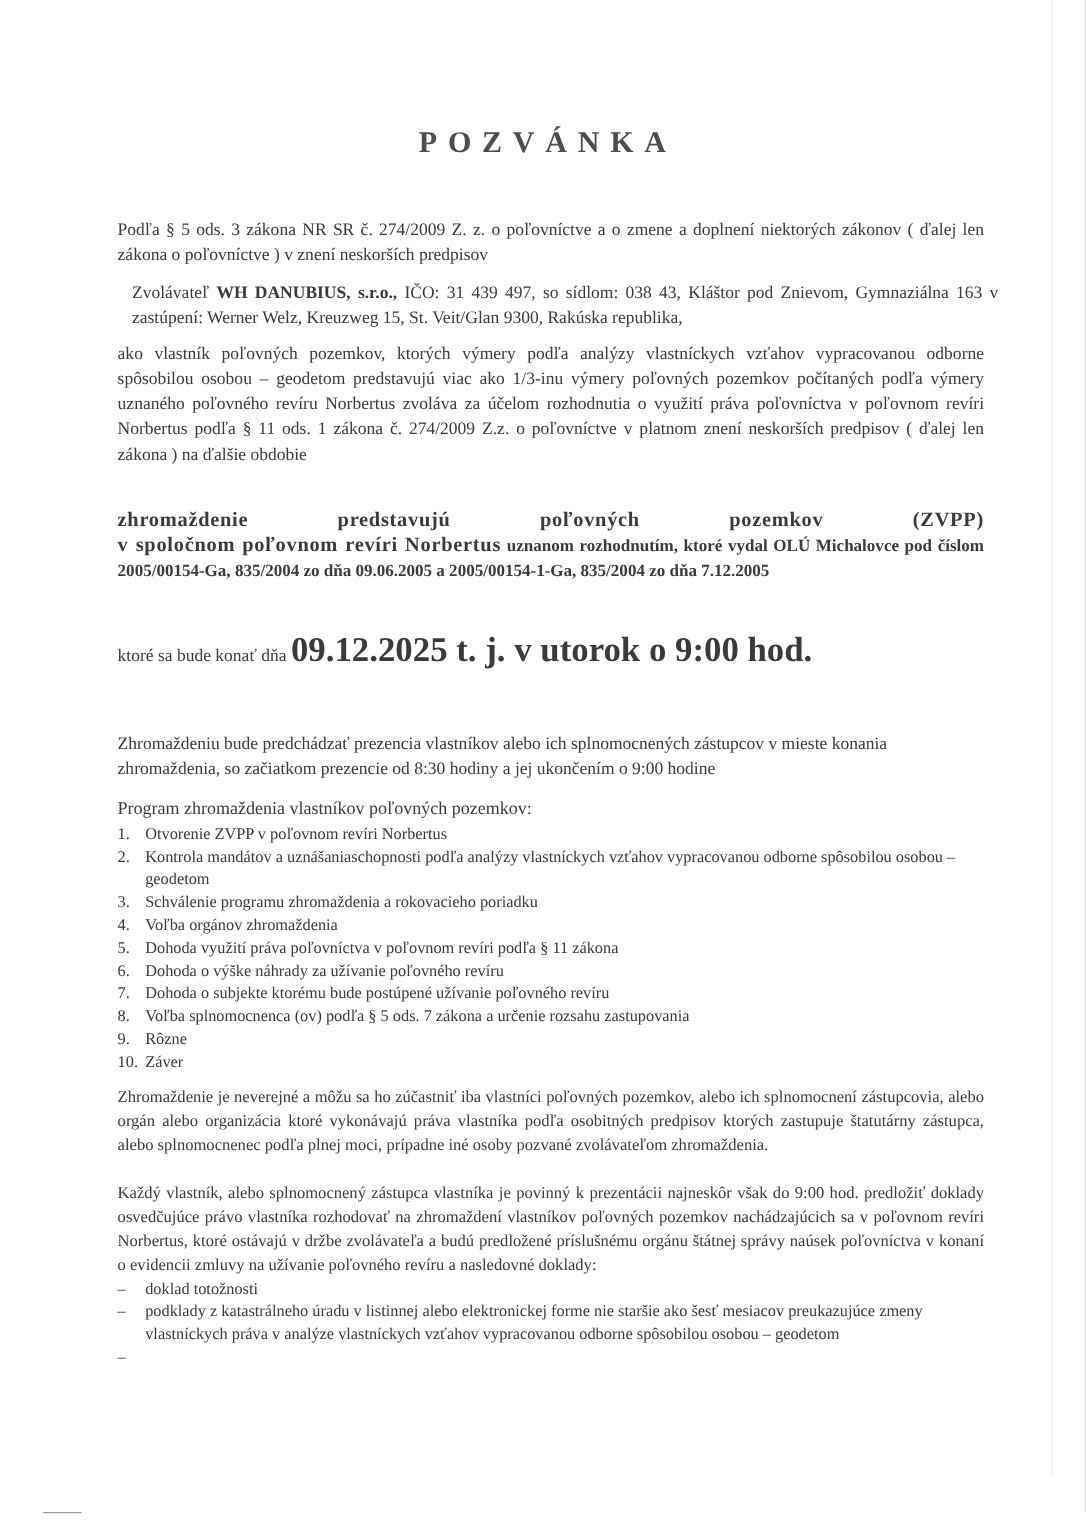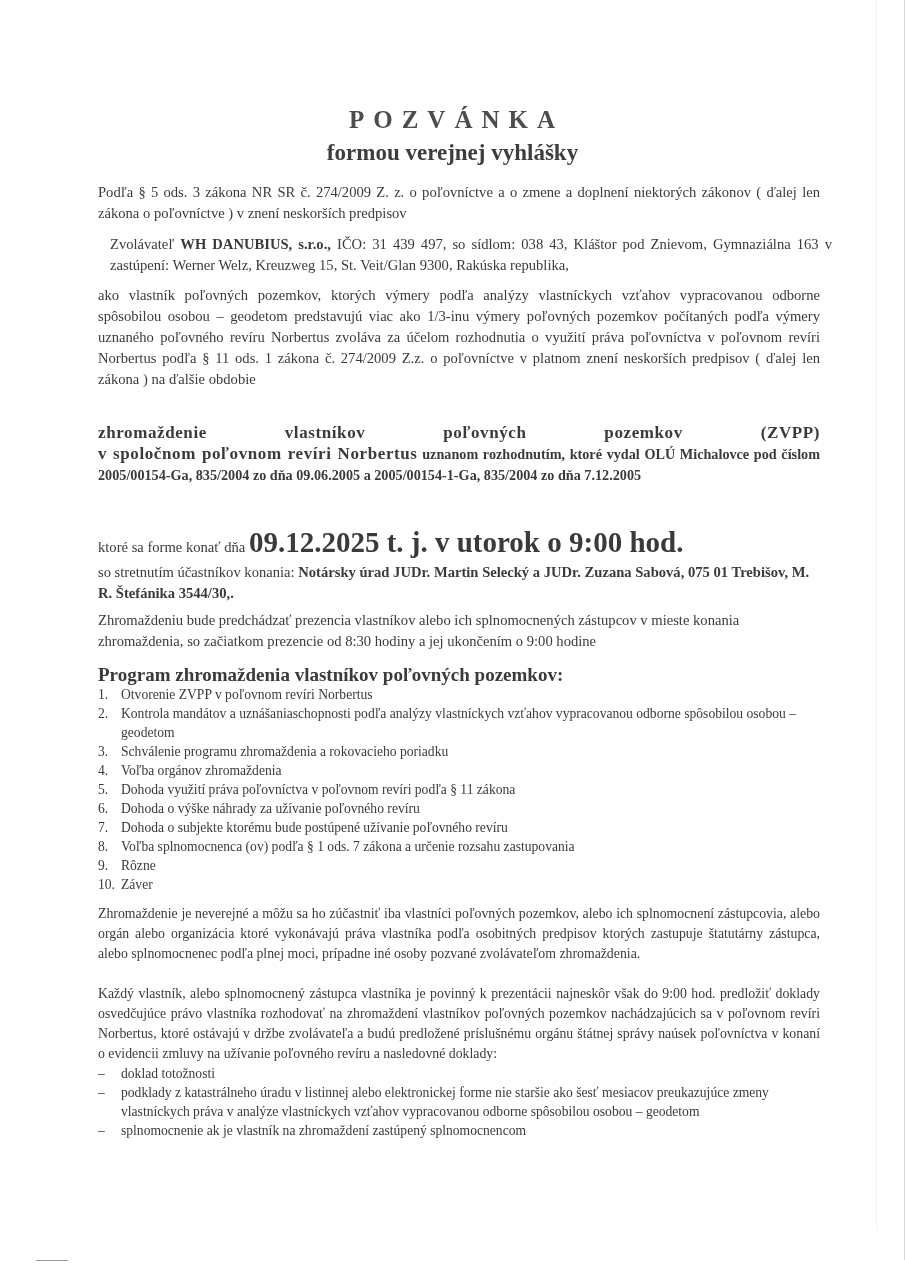--- a/index.html
+++ b/index.html
@@ -32,93 +32,89 @@
     }
     .block {
       position: absolute; left: 98px; width: 722px;
       font-size: 14.6px; line-height: 21px;
     }
     .justify { text-align: justify; }
     .b { font-weight: bold; }
     .zvpp-head { font-weight: bold; font-size: 17px; letter-spacing: 0.6px; }
     .zvpp-small { font-weight: bold; font-size: 14.2px; }
     .date-big { font-weight: bold; font-size: 29px; }
-    .prog-title { font-weight: bold; font-size: 19px; }
+    .prog-title { font-weight: normal; font-size: 15px; }
     ol.program {
       margin: 0; padding: 0; list-style: none; font-size: 13.6px; line-height: 19px;
     }
     ol.program li { position: relative; padding-left: 23px; }
     ol.program li .num { position: absolute; left: 0; top: 0; }
     ul.docs { margin: 0; padding: 0; list-style: none; font-size: 13.6px; line-height: 19px; }
     ul.docs li { position: relative; padding-left: 23px; }
     ul.docs li .dash { position: absolute; left: 0; top: 0; }
     .small-text { font-size: 13.8px; line-height: 20px; }
     .tl { text-align-last: justify; }
   </style>
 </head>
 <body>
 
 <div class="page">
   <div class="scan-edge"></div>
   <div class="scan-edge2"></div>
 
   <div class="title">POZVÁNKA</div>
-  <div class="subtitle">formou verejnej vyhlášky</div>
 
   <div class="block justify" style="top:182px;">
     <span>Podľa § 5 ods. 3 zákona NR SR č. 274/2009 Z. z. o poľovníctve a o zmene a doplnení niektorých zákonov ( ďalej len zákona o poľovníctve ) v znení neskorších predpisov</span>
   </div>
 
   <div class="block justify" style="top:234px;margin-left:12px;">
     <span>Zvolávateľ </span><span class="b">WH DANUBIUS, s.r.o.,</span><span> IČO: 31 439 497, so sídlom: 038 43, Kláštor pod Znievom, Gymnaziálna 163 v zastúpení: Werner Welz, Kreuzweg 15, St. Veit/Glan 9300, Rakúska republika,</span>
   </div>
 
   <div class="block justify" style="top:285px;">
     <span>ako vlastník poľovných pozemkov, ktorých výmery podľa analýzy vlastníckych vzťahov vypracovanou odborne spôsobilou osobou – geodetom predstavujú viac ako 1/3-inu výmery poľovných pozemkov počítaných podľa výmery uznaného poľovného revíru Norbertus zvoláva za účelom rozhodnutia o využití práva poľovníctva v poľovnom revíri Norbertus podľa § 11 ods. 1 zákona č. 274/2009 Z.z. o poľovníctve v platnom znení neskorších predpisov ( ďalej len zákona ) na ďalšie obdobie</span>
   </div>
 
   <div class="block justify" style="top:422px; line-height:21px;">
-    <span class="zvpp-head tl" style="display:block;">zhromaždenie vlastníkov poľovných pozemkov (ZVPP)</span><span class="zvpp-head">v spoločnom poľovnom revíri Norbertus</span><span class="zvpp-small"> uznanom rozhodnutím, ktoré vydal OLÚ Michalovce pod číslom 2005/00154-Ga, 835/2004 zo dňa 09.06.2005 a 2005/00154-1-Ga, 835/2004 zo dňa 7.12.2005</span>
+    <span class="zvpp-head tl" style="display:block;">zhromaždenie predstavujú poľovných pozemkov (ZVPP)</span><span class="zvpp-head">v spoločnom poľovnom revíri Norbertus</span><span class="zvpp-small"> uznanom rozhodnutím, ktoré vydal OLÚ Michalovce pod číslom 2005/00154-Ga, 835/2004 zo dňa 09.06.2005 a 2005/00154-1-Ga, 835/2004 zo dňa 7.12.2005</span>
   </div>
 
   <div class="block" style="top:528px; line-height:28px;">
-    <span>ktoré sa forme konať dňa </span><span class="date-big">09.12.2025  t. j. v utorok o 9:00 hod.</span>
+    <span>ktoré sa bude konať dňa </span><span class="date-big">09.12.2025  t. j. v utorok o 9:00 hod.</span>
   </div>
 
-  <div class="block" style="top:562px;">
-    <span>so stretnutím účastníkov konania: </span><span class="b">Notársky úrad JUDr. Martin Selecký a JUDr. Zuzana Sabová, 075 01 Trebišov, M. R. Štefánika 3544/30,.</span>
-  </div>
 
   <div class="block" style="top:610px;">
     <span>Zhromaždeniu bude predchádzať prezencia vlastníkov alebo ich splnomocnených zástupcov v mieste konania zhromaždenia, so začiatkom prezencie od 8:30 hodiny a jej ukončením o 9:00 hodine</span>
   </div>
 
   <div class="block" style="top:664px;">
     <div class="prog-title">Program zhromaždenia vlastníkov poľovných pozemkov:</div>
     <ol class="program" id="program-list">
         <li><span class="num">1.</span><span>Otvorenie ZVPP v poľovnom revíri Norbertus</span></li>
         <li><span class="num">2.</span><span>Kontrola mandátov a uznášaniaschopnosti podľa analýzy vlastníckych vzťahov vypracovanou odborne spôsobilou osobou – geodetom</span></li>
         <li><span class="num">3.</span><span>Schválenie programu zhromaždenia a rokovacieho poriadku</span></li>
         <li><span class="num">4.</span><span>Voľba orgánov zhromaždenia</span></li>
         <li><span class="num">5.</span><span>Dohoda využití práva poľovníctva v poľovnom revíri podľa § 11 zákona</span></li>
         <li><span class="num">6.</span><span>Dohoda o výške náhrady za užívanie poľovného revíru</span></li>
         <li><span class="num">7.</span><span>Dohoda o subjekte ktorému bude postúpené užívanie poľovného revíru</span></li>
-        <li><span class="num">8.</span><span>Voľba splnomocnenca (ov) podľa § 1 ods. 7 zákona a určenie rozsahu zastupovania</span></li>
+        <li><span class="num">8.</span><span>Voľba splnomocnenca (ov) podľa § 5 ods. 7 zákona a určenie rozsahu zastupovania</span></li>
         <li><span class="num">9.</span><span>Rôzne</span></li>
         <li><span class="num">10.</span><span>Záver</span></li>
       </ol>
   </div>
 
   <div class="block justify small-text" style="top:904px;">
     <span>Zhromaždenie je neverejné a môžu sa ho zúčastniť iba vlastníci poľovných pozemkov, alebo ich splnomocnení zástupcovia, alebo orgán alebo organizácia ktoré vykonávajú práva vlastníka podľa osobitných predpisov ktorých zastupuje štatutárny zástupca, alebo splnomocnenec podľa plnej moci, prípadne iné osoby pozvané zvolávateľom zhromaždenia.</span>
   </div>
 
   <div class="block justify small-text" style="top:984px;">
     <span>Každý vlastník, alebo splnomocnený zástupca vlastníka je povinný k prezentácii najneskôr však do 9:00 hod. predložiť doklady osvedčujúce právo vlastníka rozhodovať na zhromaždení vlastníkov poľovných pozemkov nachádzajúcich sa v poľovnom revíri Norbertus, ktoré ostávajú v držbe zvolávateľa a budú predložené príslušnému orgánu štátnej správy naúsek poľovníctva v konaní o evidencii zmluvy na užívanie poľovného revíru a nasledovné doklady:</span>
     <ul class="docs" id="docs-list">
         <li style="text-align: left;"><span class="dash">–</span><span>doklad totožnosti</span></li>
         <li style="text-align: left;"><span class="dash">–</span><span>podklady z katastrálneho úradu v listinnej alebo elektronickej forme nie staršie ako šesť mesiacov preukazujúce zmeny vlastníckych práva v analýze vlastníckych vzťahov vypracovanou odborne spôsobilou osobou – geodetom</span></li>
-        <li style="text-align: left;"><span class="dash">–</span><span>splnomocnenie ak je vlastník na zhromaždení zastúpený splnomocnencom</span></li>
+        <li style="text-align: left;"><span class="dash">–</span></li>
       </ul>
   </div>
 
   <div class="footer-rule"></div>
 </div>
 
 </body></html>

